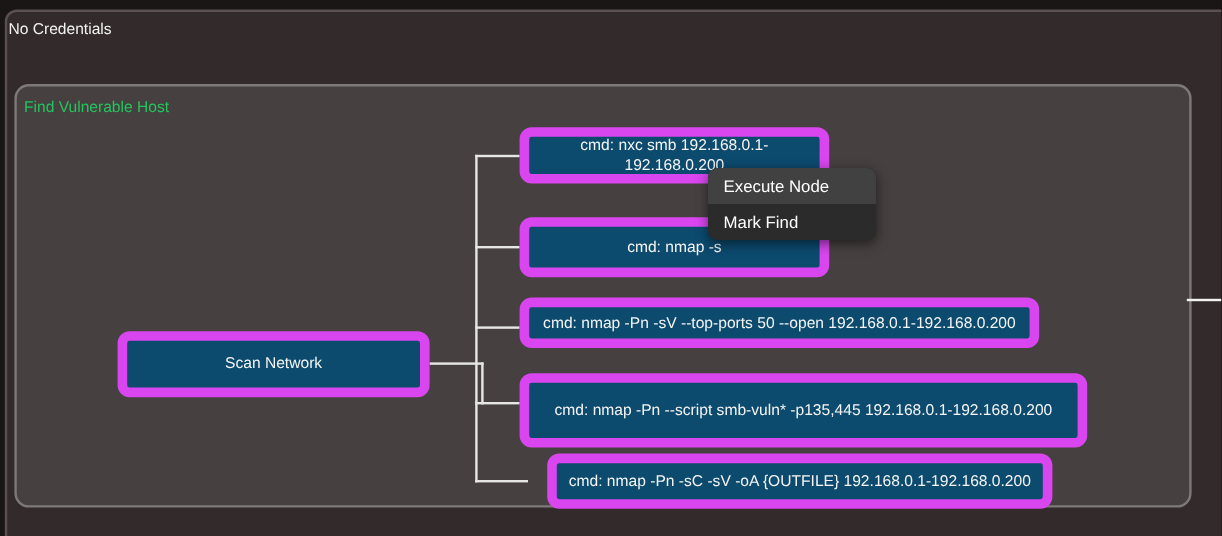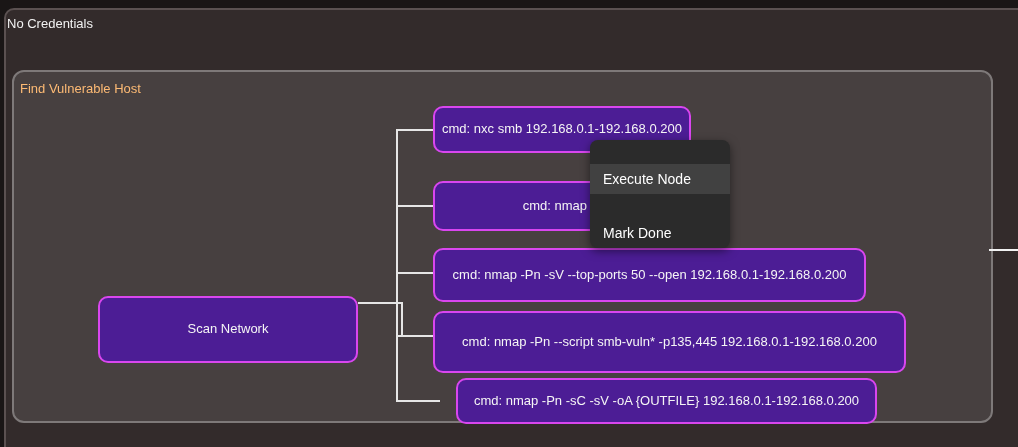--- a/index.html
+++ b/index.html
@@ -19,34 +19,34 @@
     position:absolute;left:1px;top:6px;
     font-size:13px;color:#f2f2f2;white-space:nowrap;
   }
   .inner-group{
     position:absolute;left:6px;top:60px;width:981px;height:353px;
     background:#474040;border:2px solid #7e7979;border-radius:12px;
     box-sizing:border-box;
   }
   .inner-group-label{
     position:absolute;left:6px;top:9px;
-    font-size:13px;color:#fdba74;white-space:nowrap;
+    font-size:13px;color:#22c55e;white-space:nowrap;
   }
   
   .gnode{
     position:absolute;box-sizing:border-box;
-    background:#4c1d95;border:2px solid #d946ef;border-radius:10px;
+    background:#0c4a6e;border:8px solid #d946ef;border-radius:10px;
     display:flex;align-items:center;justify-content:center;
     font-size:13px;color:#f5f5f5;text-align:center;line-height:1.3;
     padding:0 6px;
   }
-  .node-scan {left:98px;  top:276px; width:260px; height:67px;margin-top:20px;}
+  .node-scan {left:98px;  top:276px; width:260px; height:55px;}
   .node-cmd1 {left:433px; top:106px; width:258px; height:47px;}
   .node-cmd2 {left:433px; top:181px; width:258px; height:50px; flex-direction:column;}
-  .node-cmd3 {left:433px; top:248px; width:433px; height:54px;}
+  .node-cmd3 {left:433px; top:248px; width:433px; height:42px;}
   .node-cmd4 {left:433px; top:311px; width:473px; height:62px;}
   .node-cmd5 {left:456px; top:378px; width:421px; height:46px;}
   .node-cmd2 span{display:block;white-space:nowrap;}
   
   .edge{position:absolute;background:#e6e6e6;}
   .edge-trunk {left:396px;top:129px;width:2px; height:273px;}
   .edge-stub1 {left:396px;top:129px;width:37px;height:2px;}
   .edge-stub2 {left:396px;top:205px;width:37px;height:2px;}
   .edge-stub3 {left:396px;top:272px;width:37px;height:2px;}
   .edge-stub4 {left:396px;top:335px;width:37px;height:2px;}
@@ -55,21 +55,21 @@
   .edge-jog   {left:401px;top:302px;width:2px; height:35px;}
   .edge-right {left:989px;top:249px;width:29px;height:2px;background:#f2f2f2;}
   
   .context-menu{
     position:absolute;left:590px;top:140px;width:140px;
     background:#2b2b2b;border-radius:8px;overflow:hidden;
     box-shadow:0 3px 10px rgba(0,0,0,0.5);z-index:10;
   }
   .menu-item{
     height:30px;line-height:30px;padding-left:13px;
-    font-size:14px;color:#ffffff;white-space:nowrap;margin-top:24px;
+    font-size:14px;color:#ffffff;white-space:nowrap;
   }
   .menu-item.highlighted{background:#414141;}
 </style>
 </head>
 <body>
 
 <div class="canvas">
 
   <div class="outer-group">
     <div class="outer-group-label">No Credentials</div>
@@ -108,16 +108,16 @@
   <div class="gnode node-cmd4">
     <span>cmd: nmap -Pn --script smb-vuln* -p135,445 192.168.0.1-192.168.0.200</span>
   </div>
 
   <div class="gnode node-cmd5">
     <span>cmd: nmap -Pn -sC -sV -oA {OUTFILE} 192.168.0.1-192.168.0.200</span>
   </div>
 
   <div class="context-menu">
     <div class="menu-item highlighted">Execute Node</div>
-    <div class="menu-item">Mark Done</div>
+    <div class="menu-item">Mark Find</div>
   </div>
 
 </div>
 
 </body></html>

